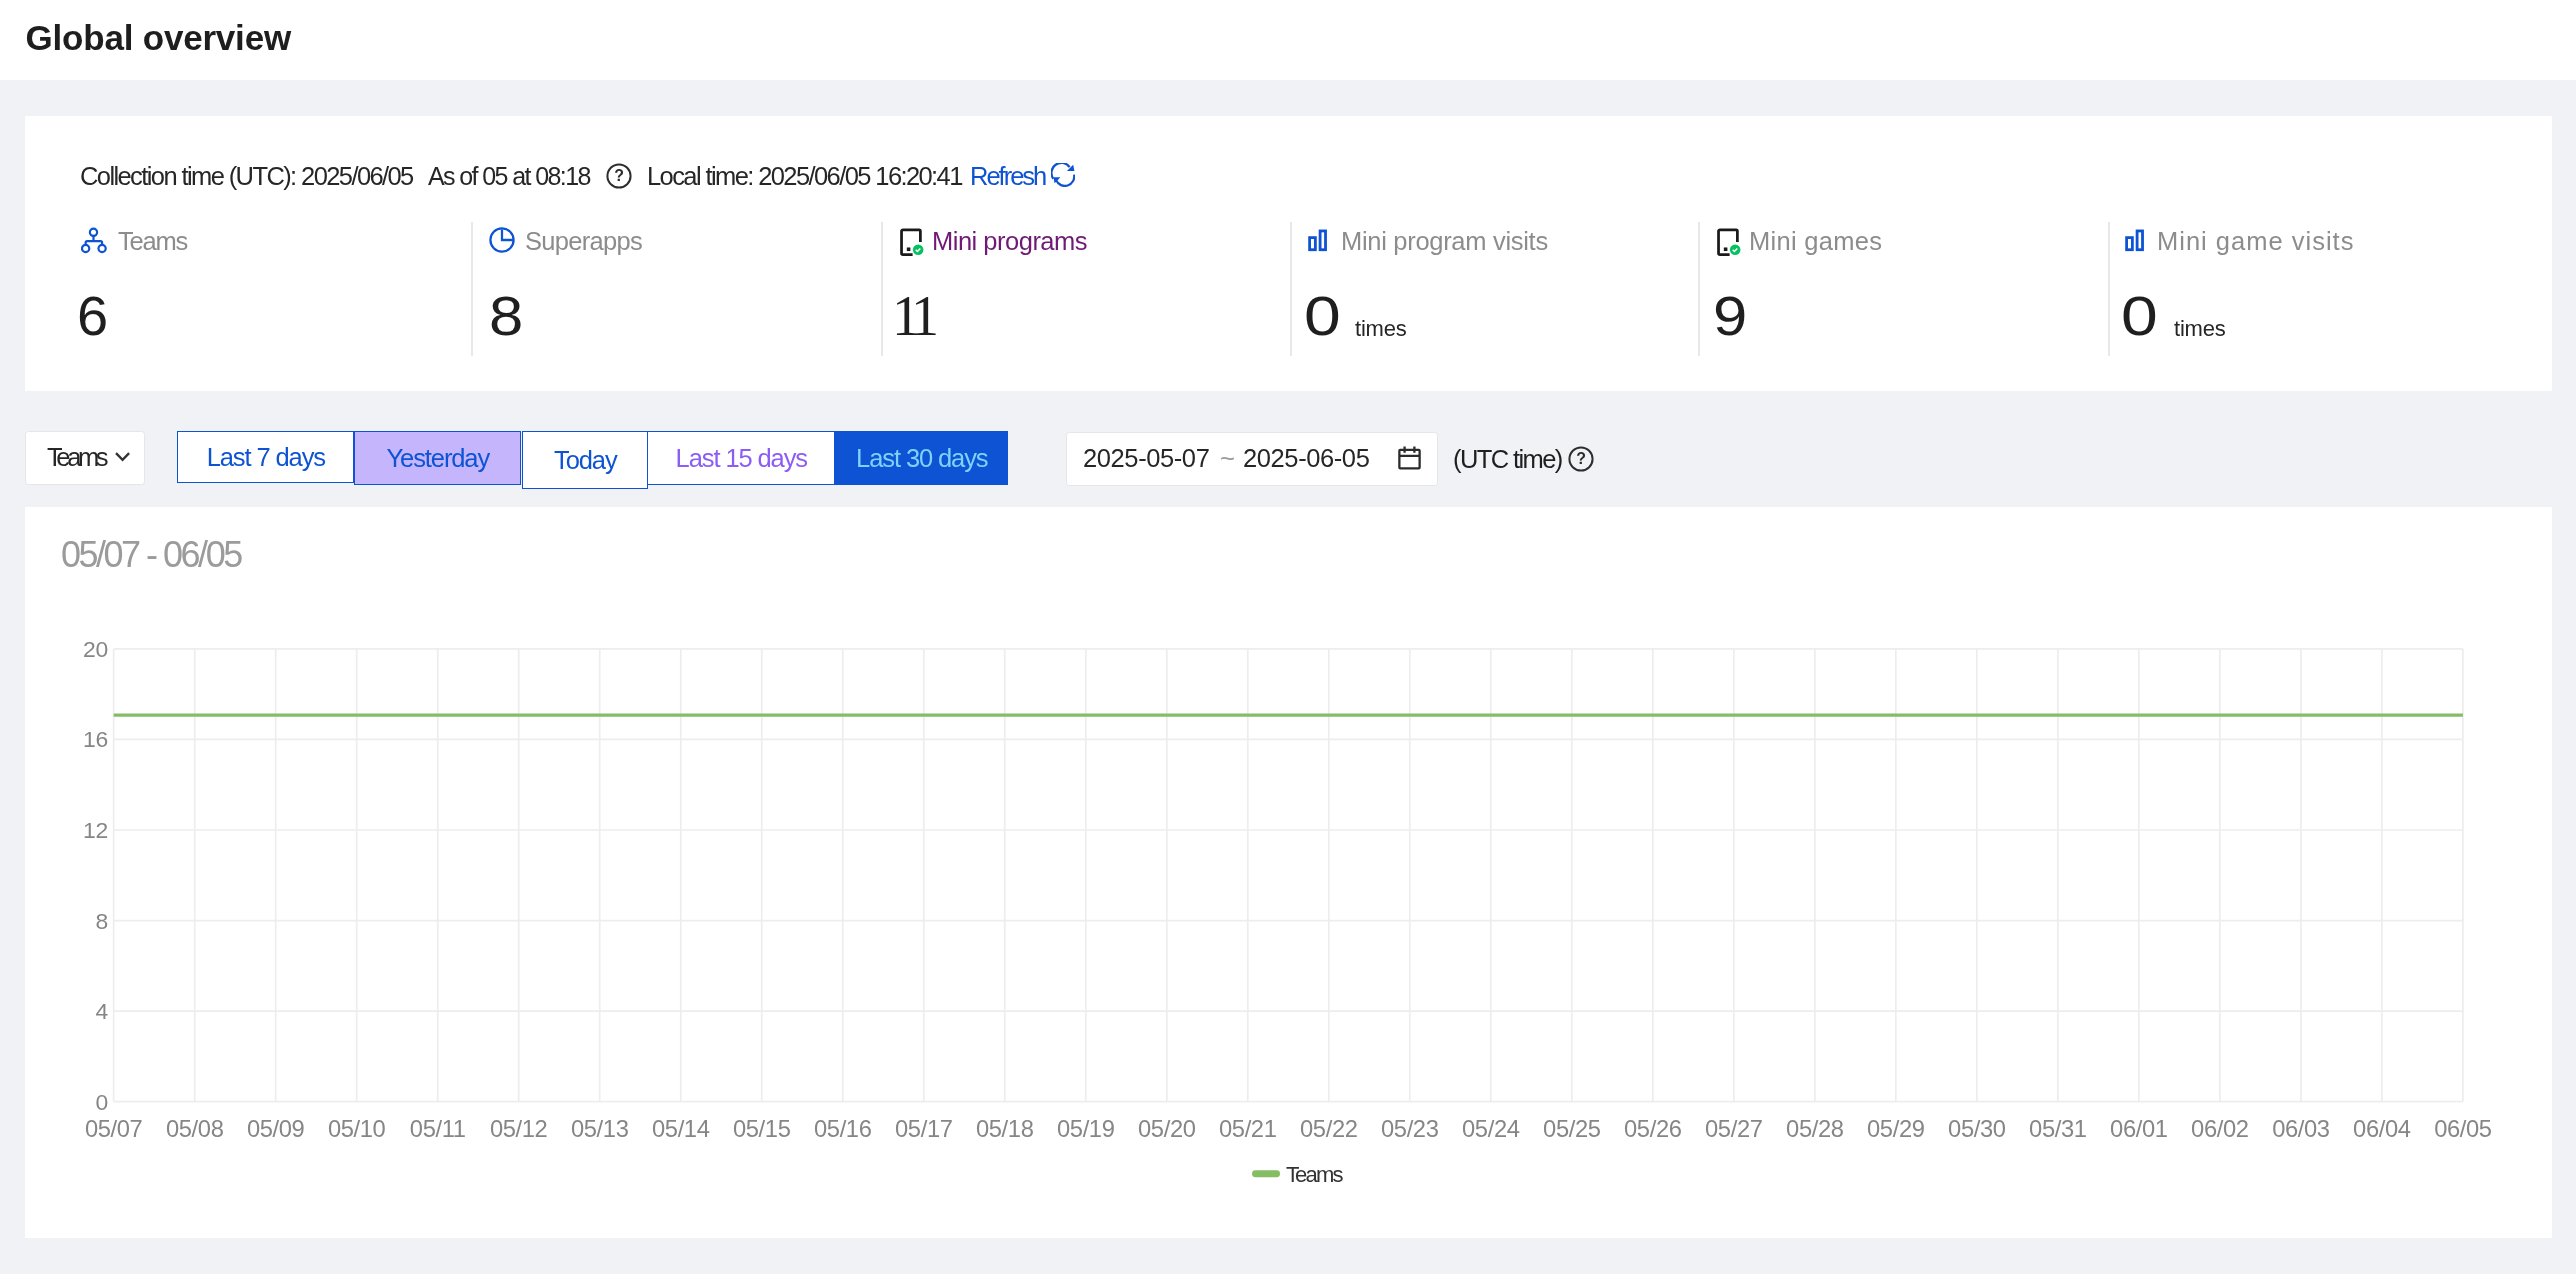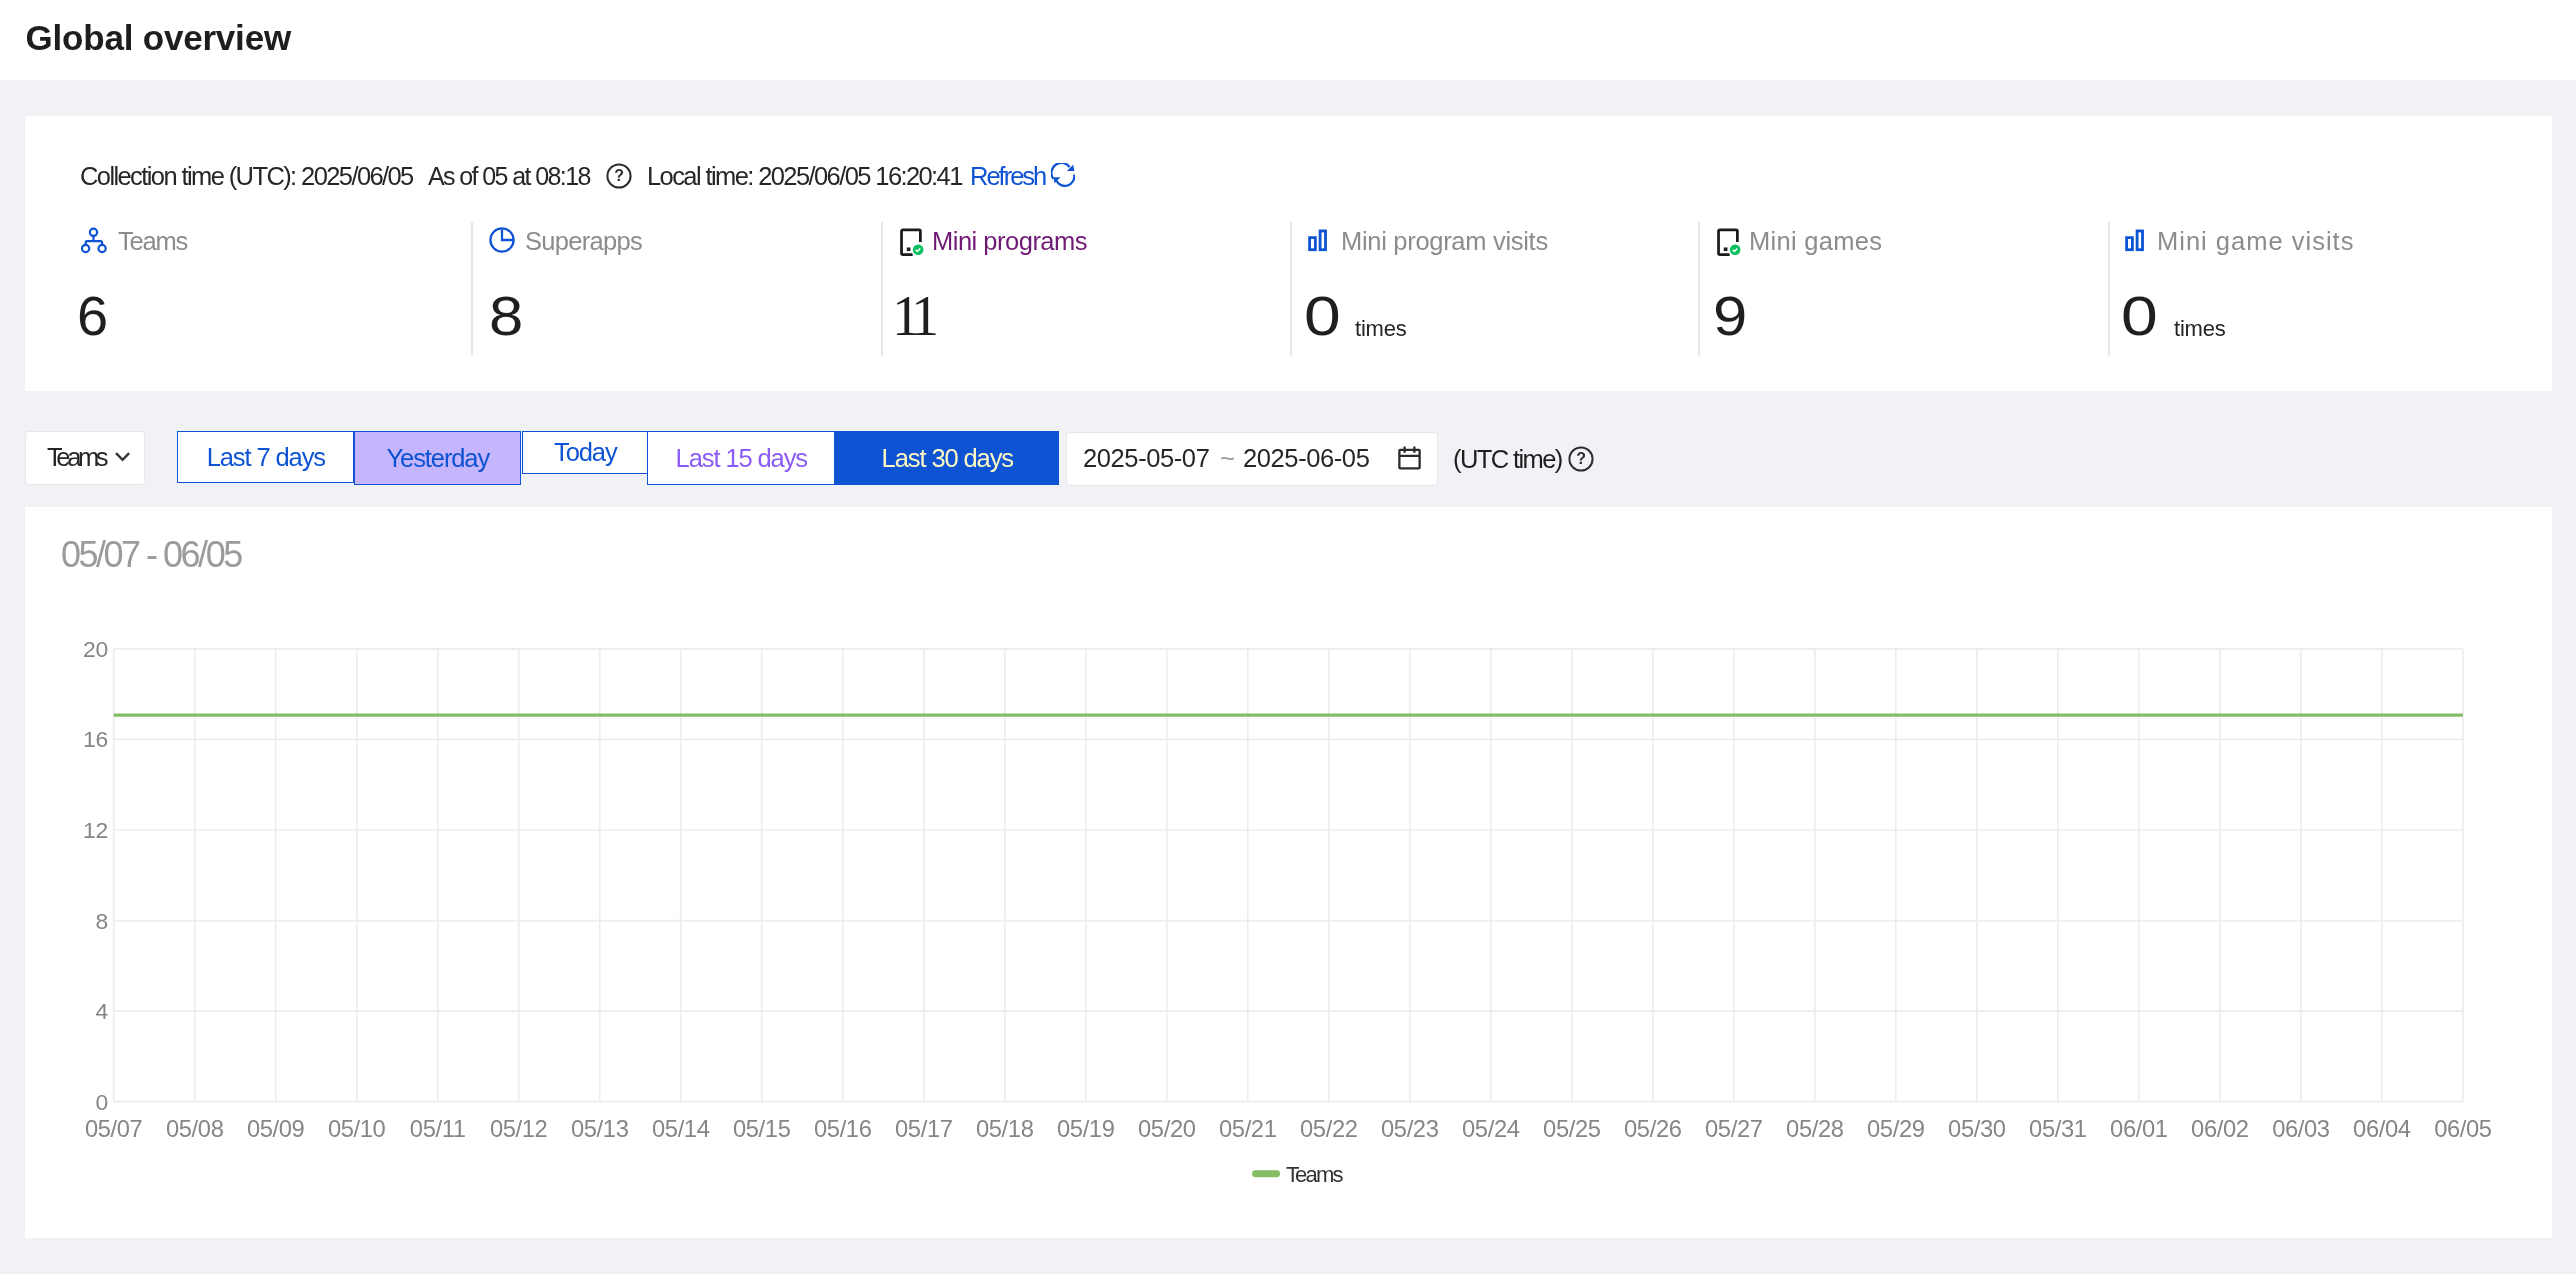--- a/index.html
+++ b/index.html
@@ -79,23 +79,23 @@
 <div style="position:absolute;left:1698px;top:222px;width:1.7px;height:134px;background:#e8e8e8"></div>
 <div style="position:absolute;left:2108px;top:222px;width:1.7px;height:134px;background:#e8e8e8"></div>
 
 <div class="abs" style="left:24.6px;top:431px;width:120px;height:54px;background:#fff;border:1.7px solid #e4e6ea;border-radius:3.4px"></div>
 <div class="abs" style="left:47px;top:445px;font-size:25.5px;line-height:25.5px;letter-spacing:-3.4px;color:#262626">Teams</div>
 <svg style="position:absolute;left:115px;top:451px" width="15.3" height="15.3" viewBox="0 0 18 18" fill="none">
 <path d="M1.2 2.6l7.7 7.7 7.7-7.7" stroke="#333" stroke-width="2.8"></path>
 </svg>
 <div style="position:absolute;left:179px;top:431px;width:177px;height:52px;box-sizing:border-box;background:#fff;color:#0d53d3;border:1.7px solid #0d53d3;display:flex;align-items:center;justify-content:center;font-size:25.5px;letter-spacing:-1.1px;margin-left:-1.7px">Last 7 days</div>
 <div style="position:absolute;left:356px;top:431px;width:167px;height:54px;box-sizing:border-box;background:#c4b5fd;color:#0d53d3;border:1.7px solid #0d53d3;display:flex;align-items:center;justify-content:center;font-size:25.5px;letter-spacing:-1.1px;margin-left:-1.7px">Yesterday</div>
-<div style="position:absolute;left:524px;top:431px;width:126px;height:43px;box-sizing:border-box;background:#fff;color:#0d53d3;border:1.7px solid #0d53d3;display:flex;align-items:center;justify-content:center;font-size:25.5px;letter-spacing:-1.1px;margin-left:-1.7px">Today</div>
+<div style="position:absolute;left:524px;top:431px;width:126px;height:58px;box-sizing:border-box;background:#fff;color:#0d53d3;border:1.7px solid #0d53d3;display:flex;align-items:center;justify-content:center;font-size:25.5px;letter-spacing:-1.1px;margin-left:-1.7px">Today</div>
 <div style="position:absolute;left:649px;top:431px;width:188px;height:54px;box-sizing:border-box;background:#fff;color:#8b5cf6;border:1.7px solid #0d53d3;display:flex;align-items:center;justify-content:center;font-size:25.5px;letter-spacing:-1.1px;margin-left:-1.7px">Last 15 days</div>
-<div style="position:absolute;left:837px;top:431px;width:224px;height:54px;box-sizing:border-box;background:#0d53d3;color:#fef9c3;border:1.7px solid #0d53d3;display:flex;align-items:center;justify-content:center;font-size:25.5px;letter-spacing:-1.1px;margin-left:-1.7px">Last 30 days</div>
+<div style="position:absolute;left:837px;top:431px;width:173px;height:54px;box-sizing:border-box;background:#0d53d3;color:#7dd3fc;border:1.7px solid #0d53d3;display:flex;align-items:center;justify-content:center;font-size:25.5px;letter-spacing:-1.1px;margin-left:-1.7px">Last 30 days</div>
 <div class="abs" style="left:1066px;top:432px;width:372px;height:54px;background:#fff;border:1.7px solid #e5e6e9;border-radius:3.4px"></div>
 <div class="abs" style="left:1083px;top:446px;font-size:25.5px;line-height:25.5px;letter-spacing:-0.4px;color:#262626">2025-05-07</div>
 <div class="abs" style="left:1220px;top:446px;font-size:25.5px;line-height:25.5px;color:#9a9a9a">~</div>
 <div class="abs" style="left:1243px;top:446px;font-size:25.5px;line-height:25.5px;letter-spacing:-0.4px;color:#262626">2025-06-05</div>
 <svg style="position:absolute;left:1396px;top:445px" width="27" height="27" viewBox="0 0 32 32" fill="none">
 <rect x="4" y="5.8" width="24" height="22" rx="1" stroke="#2b2b2b" stroke-width="2.7"></rect>
 <path d="M10.2 1.8v7.4M21.8 1.8v7.4M4 13h24" stroke="#2b2b2b" stroke-width="2.7"></path>
 </svg>
 <div class="abs" style="left:1453px;top:447px;font-size:25.5px;line-height:25.5px;letter-spacing:-1.6px;color:#1f1f1f">(UTC time)</div>
 <svg style="position:absolute;left:1568px;top:446px" width="26" height="26" viewBox="0 0 31 31" fill="none">

